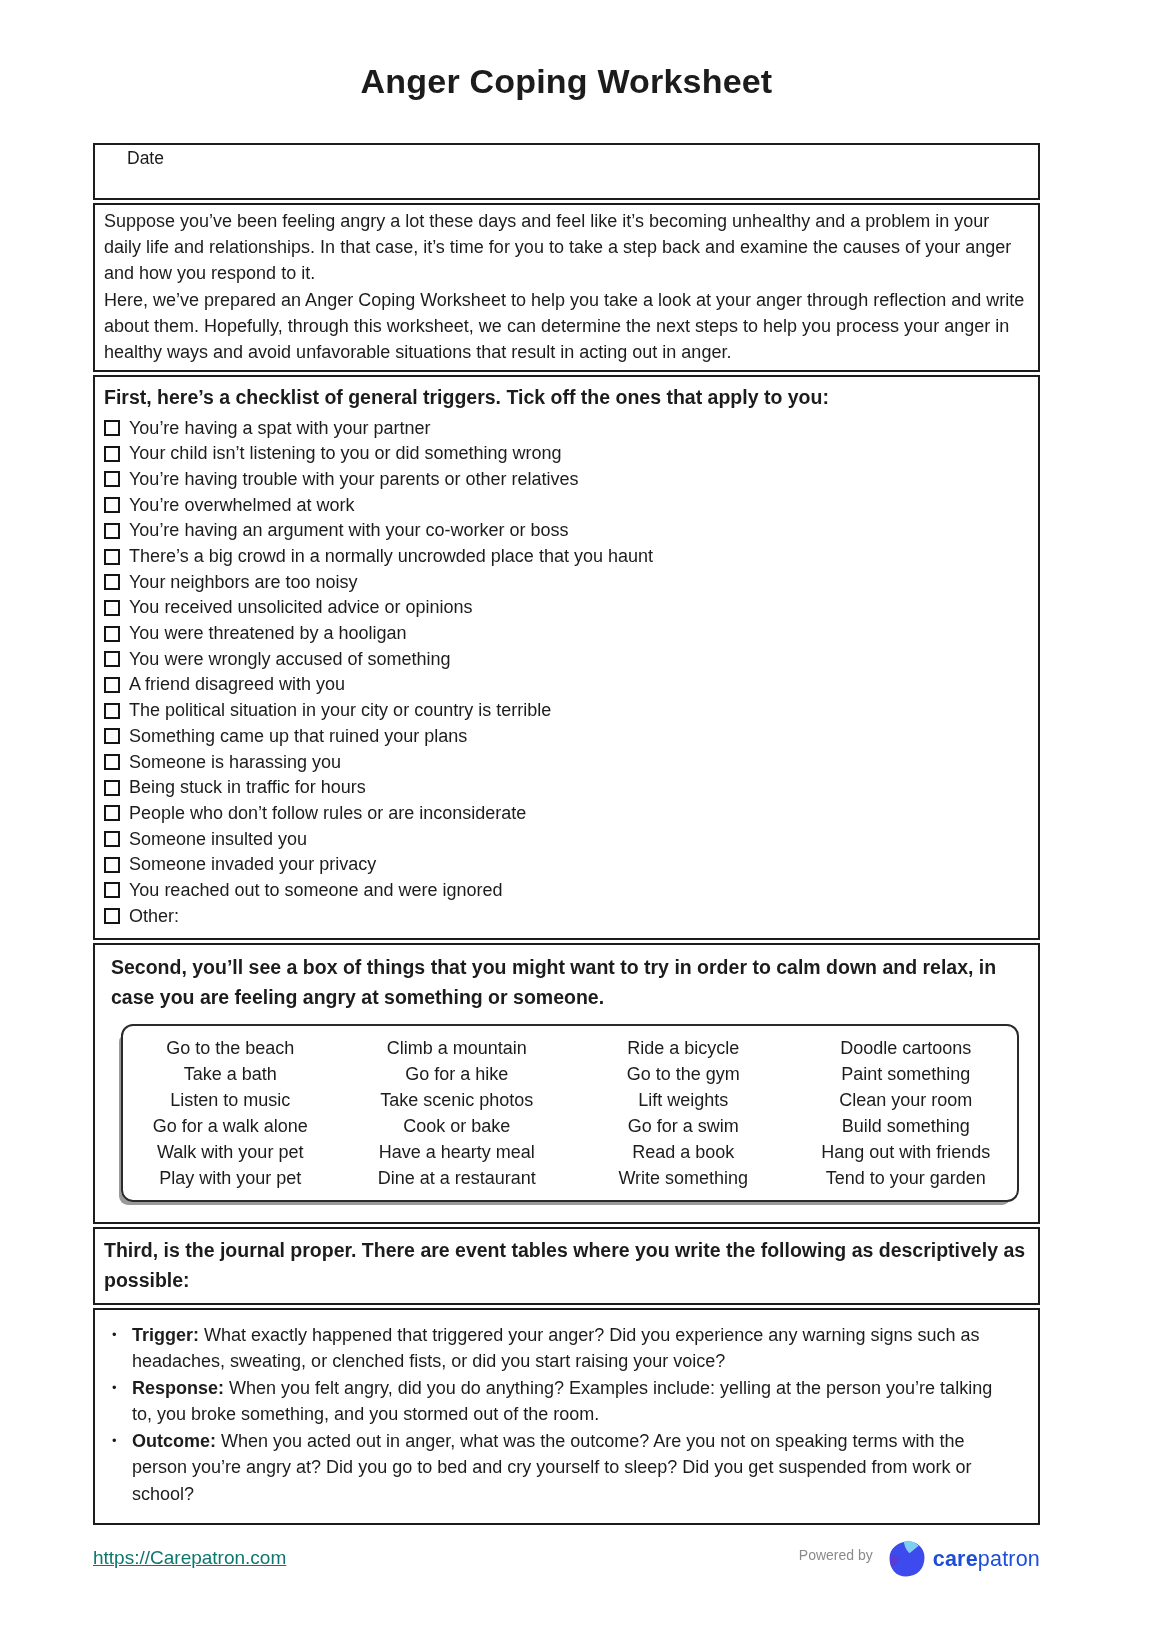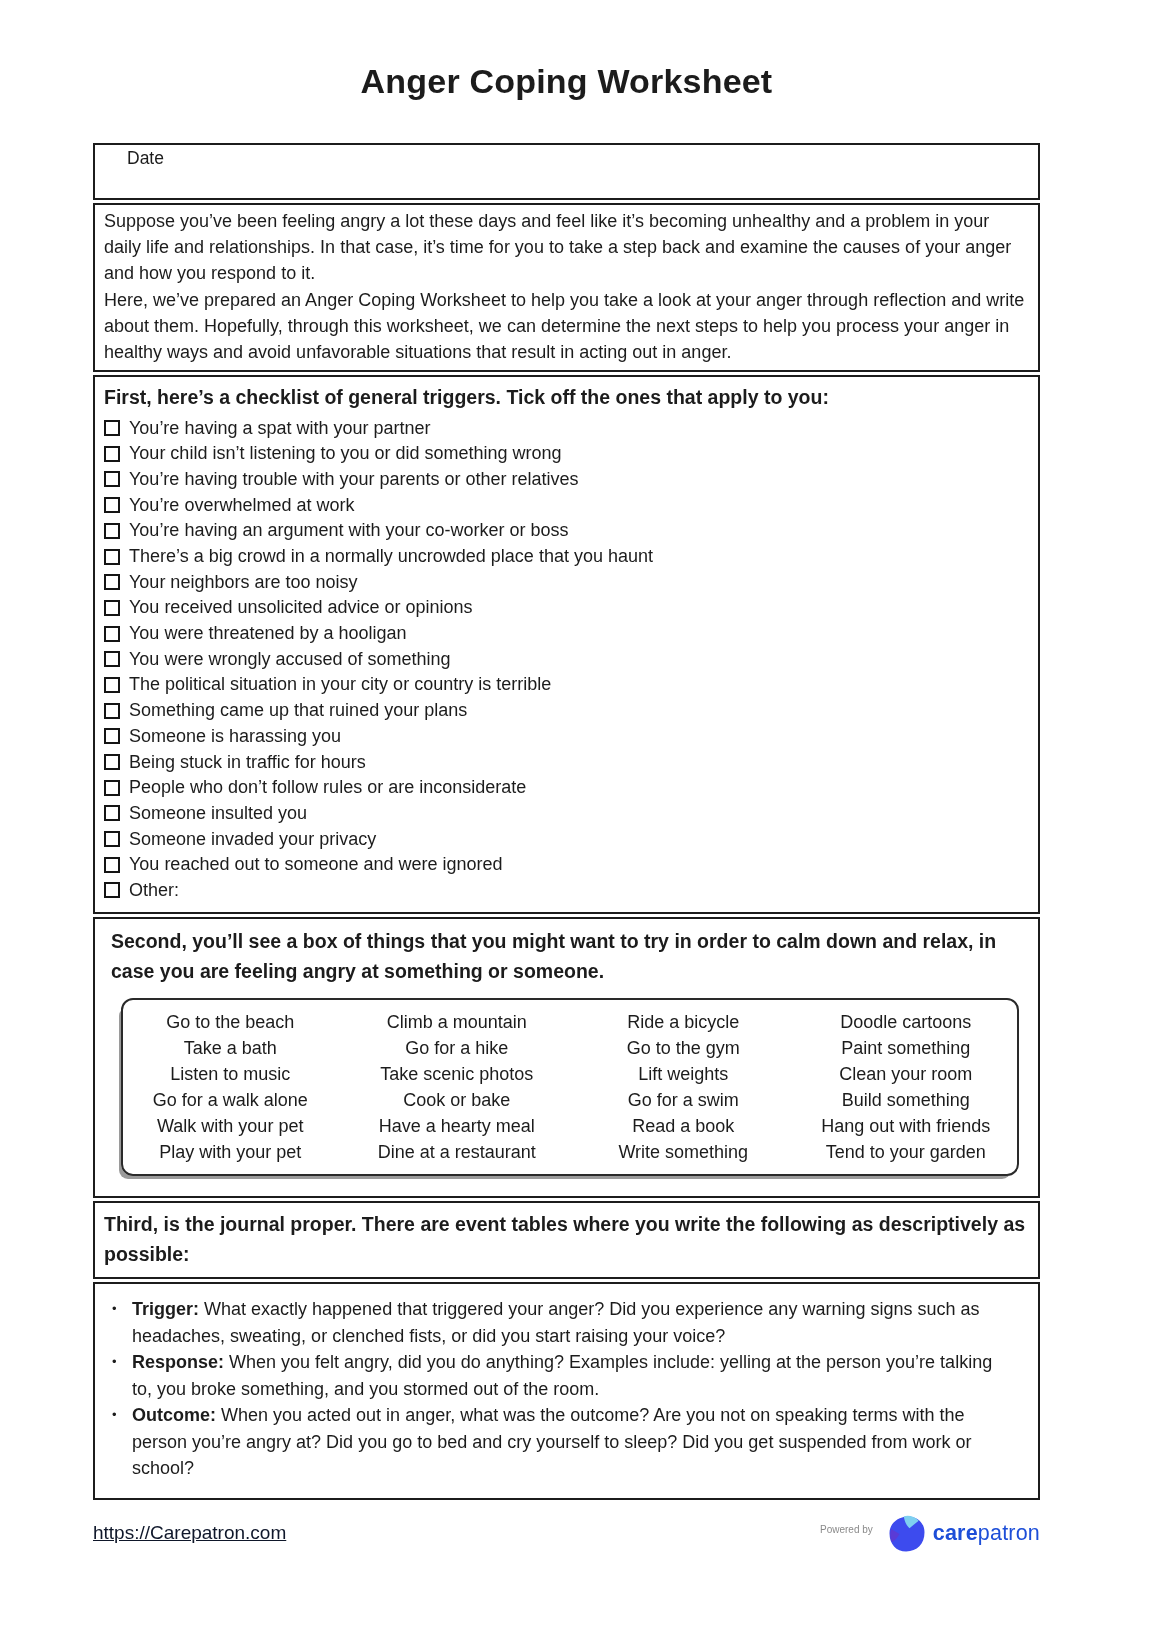--- a/index.html
+++ b/index.html
@@ -89,27 +89,27 @@
 
   
   .footer {
     margin-top: 14px;
     display: flex;
     justify-content: space-between;
     align-items: flex-start;
   }
   .footer-link {
     font-size: 19px;
-    color: #0f172a;
+    color: #0f766e;
     text-decoration: underline;
     margin-top: 8px;
   }
   .brand { display: flex; align-items: center; }
   .powered-by {
-    font-size: 10px;
+    font-size: 14px;
     color: #8a8a8a;
     margin-right: 14px;
     margin-top: -8px;
   }
   .brand-icon { width: 40px; height: 40px; margin-right: 6px; }
   .brand-text { font-size: 21.5px; color: #1d4ed8; letter-spacing: 0.2px; }
   .brand-text .bold { font-weight: bold; }
 </style>
 </head>
 <body>
@@ -165,20 +165,24 @@
           <span class="checkbox"></span>
           <span class="check-label">You received unsolicited advice or opinions</span>
         </div>
       <div class="check-row">
           <span class="checkbox"></span>
           <span class="check-label">You were threatened by a hooligan</span>
         </div>
       <div class="check-row">
           <span class="checkbox"></span>
           <span class="check-label">You were wrongly accused of something</span>
+        </div>
+      <div class="check-row">
+          <span class="checkbox"></span>
+          <span class="check-label">A friend disagreed with you</span>
         </div>
       <div class="check-row">
           <span class="checkbox"></span>
           <span class="check-label">The political situation in your city or country is terrible</span>
         </div>
       <div class="check-row">
           <span class="checkbox"></span>
           <span class="check-label">Something came up that ruined your plans</span>
         </div>
       <div class="check-row">

